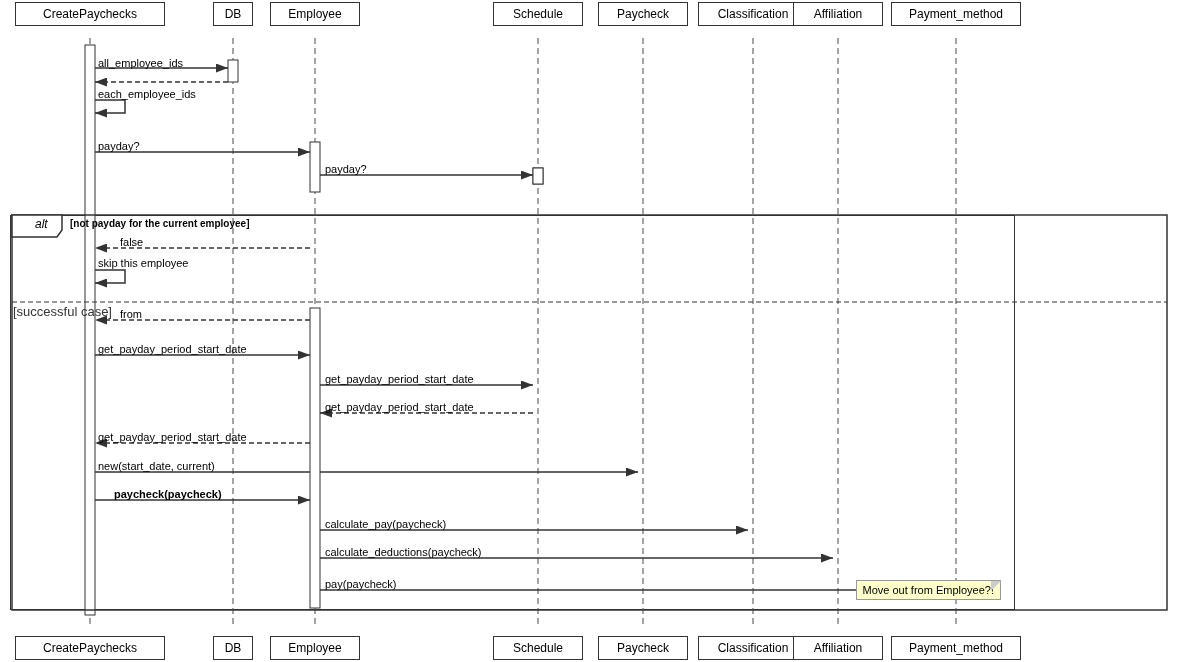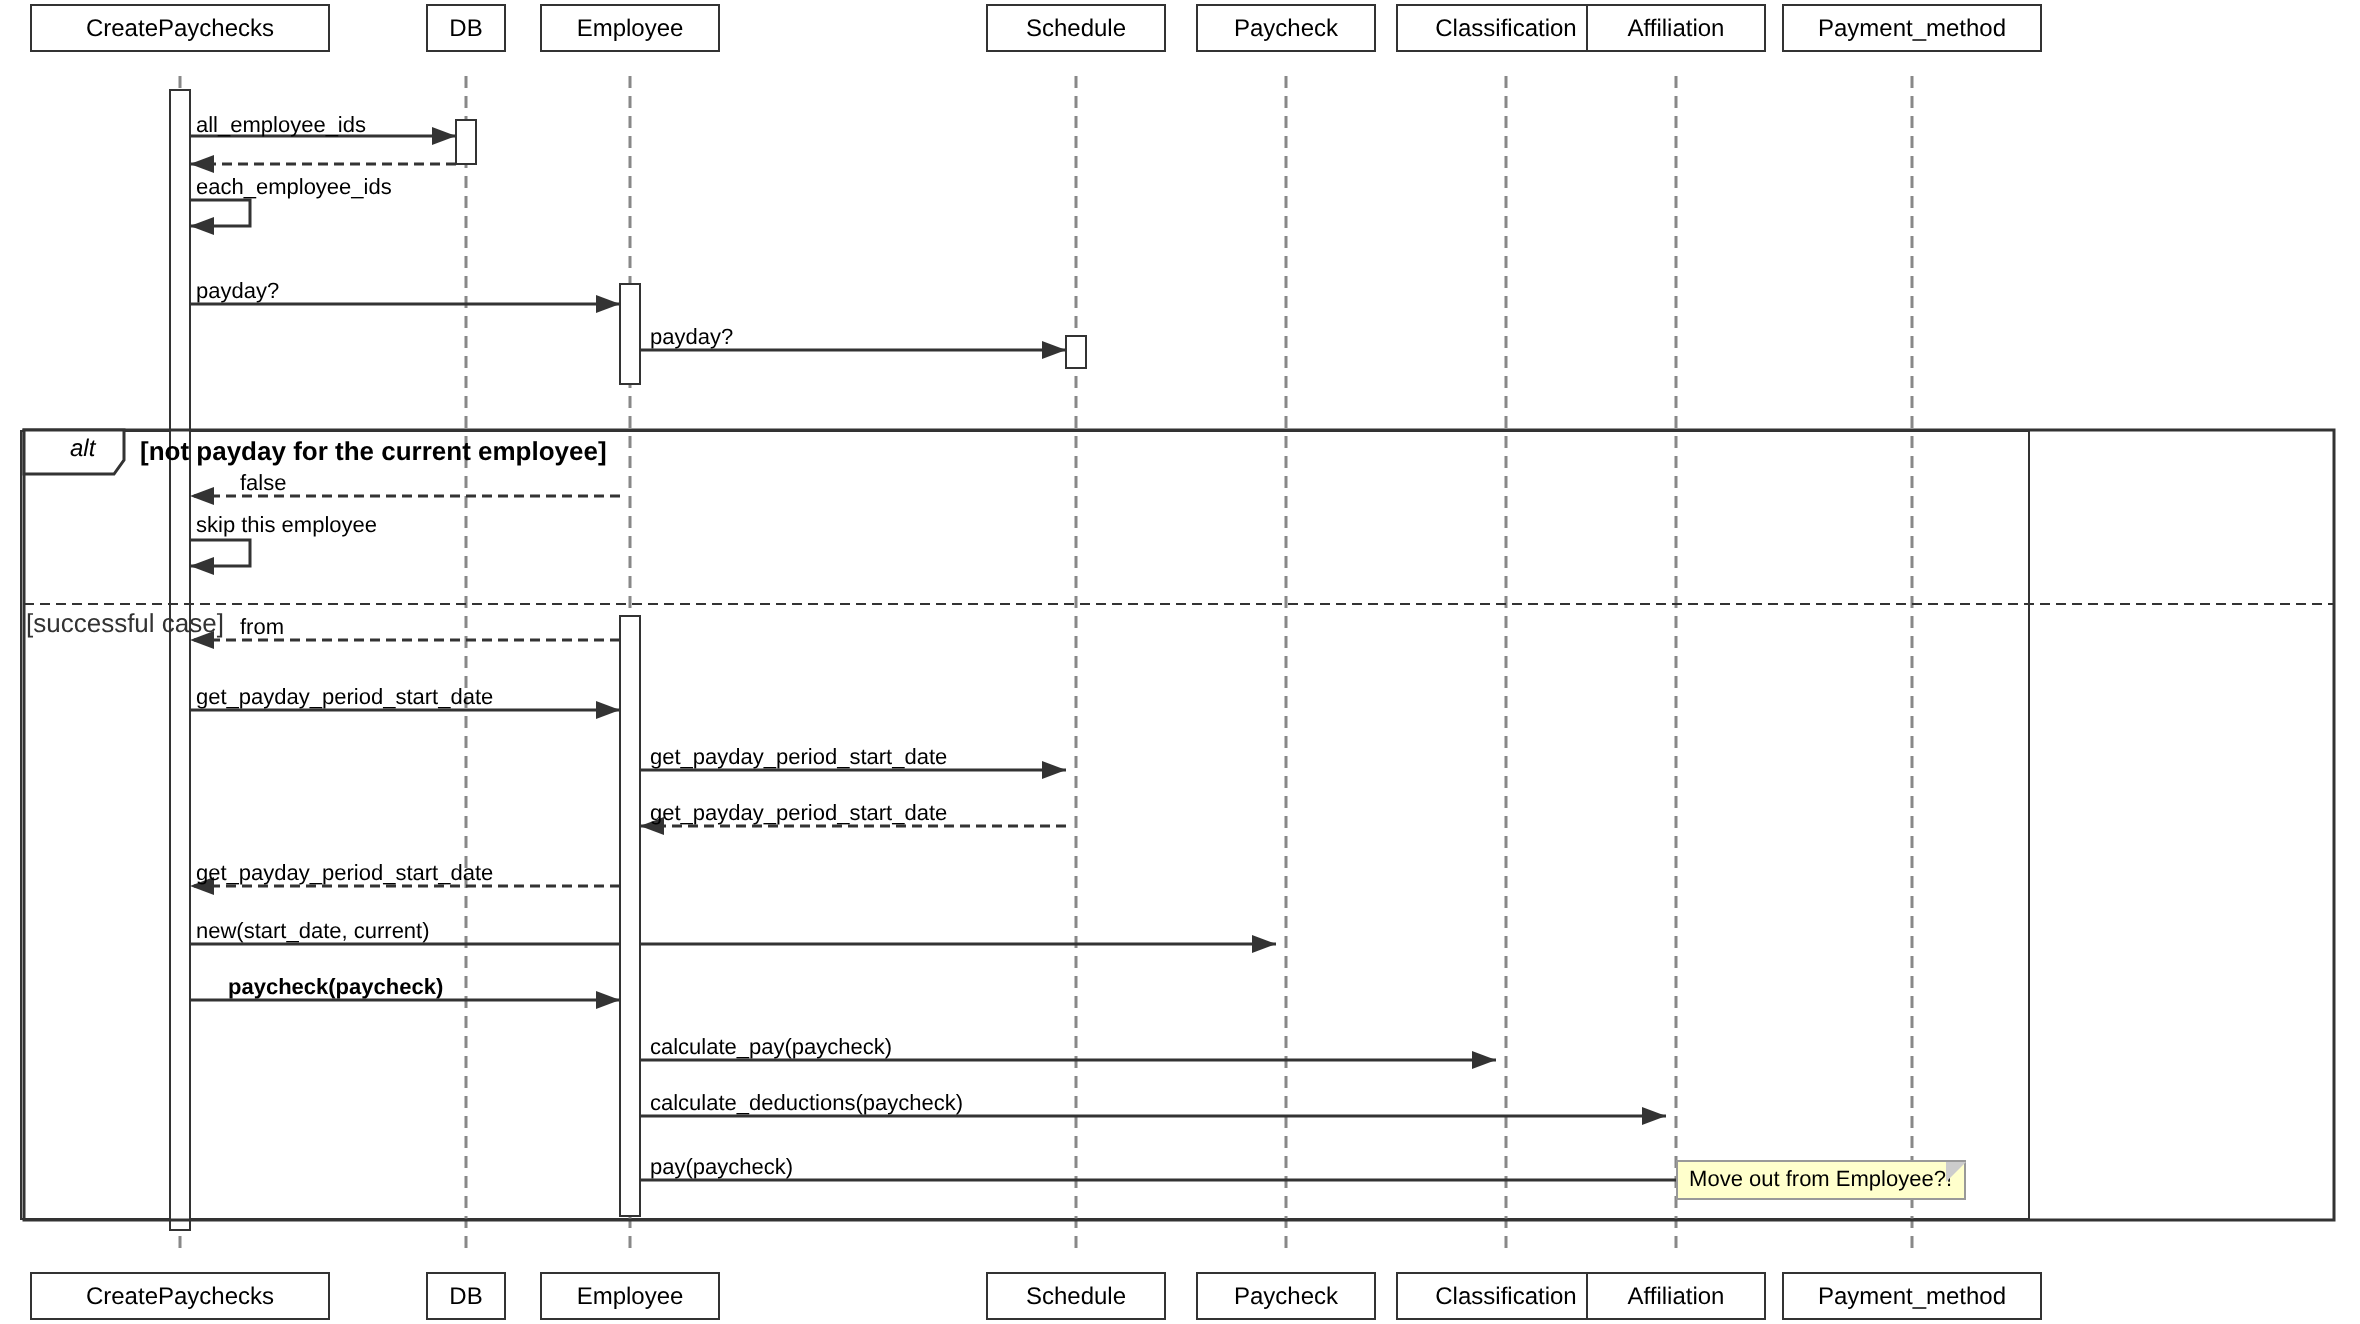--- a/index.html
+++ b/index.html
@@ -150,21 +150,21 @@
   <div class="actor-box" style="left:698px;bottom:2px;width:110px;">
     <span>Classification</span>
   </div>
   <div class="actor-box" style="left:793px;bottom:2px;width:90px;">
     <span>Affiliation</span>
   </div>
   <div class="actor-box" style="left:891px;bottom:2px;width:130px;">
     <span>Payment_method</span>
   </div>
 
-  <div class="note-box" style="right:42px;top:580px;z-index:10;">
+  <div class="note-box" style="right:24px;top:580px;z-index:10;">
     <span>Move out from Employee?!</span>
   </div>
 
   <svg class="arrows">
 
     <line x1="90" y1="38" x2="90" y2="624" stroke="#888" stroke-width="1.5" stroke-dasharray="6,4"></line>
 
     <line x1="233" y1="38" x2="233" y2="624" stroke="#888" stroke-width="1.5" stroke-dasharray="6,4"></line>
 
     <line x1="315" y1="38" x2="315" y2="624" stroke="#888" stroke-width="1.5" stroke-dasharray="6,4"></line>
@@ -237,21 +237,21 @@
     <line x1="320" y1="558" x2="833" y2="558" stroke="#333" stroke-width="1.5" marker-end="url(#arrow)"></line>
 
     <line x1="320" y1="590" x2="951" y2="590" stroke="#333" stroke-width="1.5" marker-end="url(#arrow)"></line>
 
     <rect x="310" y="308" width="10" height="300" fill="white" stroke="#333" stroke-width="1"></rect>
 
   </svg>
 
   <div class="alt-label" style="left:13px;top:215px;border:none;font-size:12px;font-style:italic;font-weight:normal;background:transparent;">alt</div>
 
-  <div class="alt-condition" style="left:70px;top:218px;font-size:13px;font-weight:bold;">
+  <div class="alt-condition" style="left:70px;top:218px;font-size:10px;font-weight:bold;">
     <span>[not payday for the current employee]</span>
   </div>
 
   <div class="case-label" style="left:13px;top:304px;">
     <span>[successful case]</span>
   </div>
 
   <div class="msg-label" style="left:98px;top:57px;">all_employee_ids</div>
   <div class="msg-label" style="left:98px;top:88px;">each_employee_ids</div>
   <div class="msg-label" style="left:98px;top:140px;">payday?</div>

